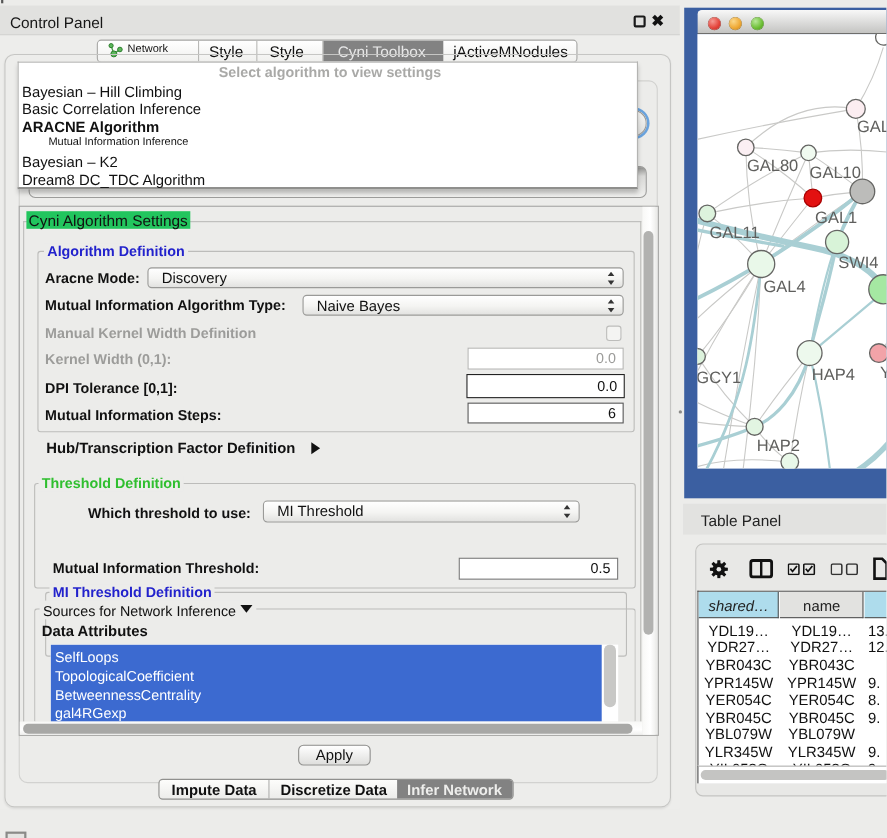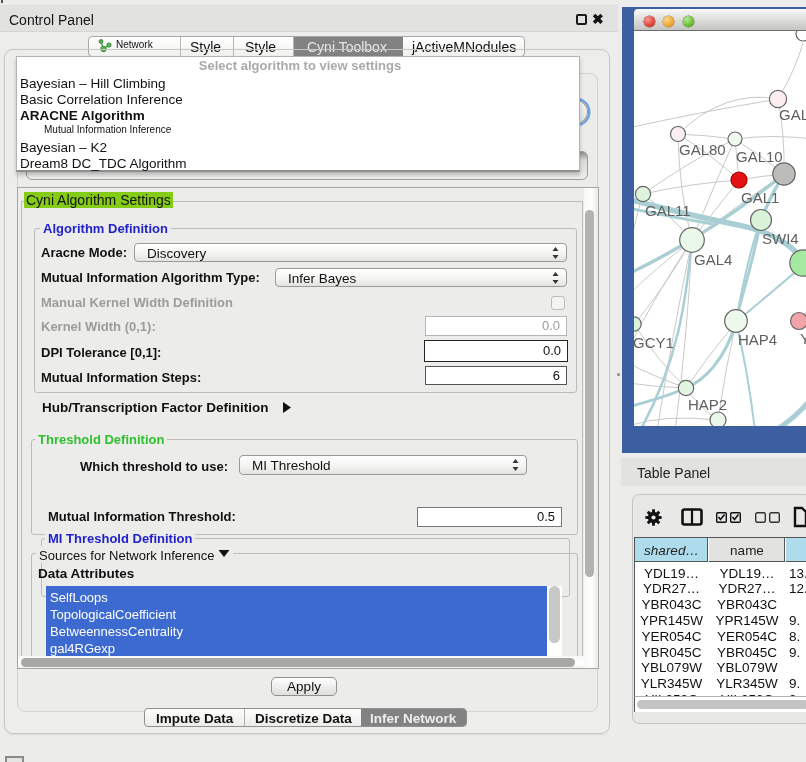--- a/index.html
+++ b/index.html
@@ -50,36 +50,36 @@
 
 <div class="abs" style="left:17px;top:73px;width:581px;height:639px;background:#ececea;border:1px solid #d2d2d0;border-radius:8px;"></div>
 
 <div class="abs" style="left:24px;top:100px;width:564px;height:24px;border-radius:12px;background:linear-gradient(#f6f6f4,#dededc);box-shadow:0 0 0 2.5px #6aa3dd, 0 0 0 1px #9a9a98 inset;"></div>
 
 <div class="abs" style="left:26px;top:151px;width:562px;height:29px;border-radius:6px;border:1px solid #9d9d9b;background:linear-gradient(#8f8f8d,#d8d8d6 30%,#f0f0ee);"></div>
 
 <div class="abs" style="left:17px;top:187px;width:582px;height:482px;border:1px solid #a6a6a4;background:#ececea;"></div>
 
 <div class="abs" style="left:21px;top:201px;width:562px;height:455px;border-left:1px solid #bcbcba;border-top:1px solid #bcbcba;border-right:1px solid #bcbcba;"></div>
-<div class="abs" style="left:24px;top:192px;font-size:14px;color:#111;background:#84cc16;padding:0 2px;">Cyni Algorithm Settings</div>
+<div class="abs" style="left:24px;top:192px;font-size:14px;color:#111;background:#22c55e;padding:0 2px;">Cyni Algorithm Settings</div>
 
 <div class="abs fieldset" style="left:34px;top:228px;width:543px;height:165px;">
   <span class="legend" style="left:5px;color:#2222cc;">Algorithm Definition</span>
 </div>
 <div class="abs lbl" style="left:41px;top:245px;">Aracne Mode:</div>
 <div class="combo" style="left:134px;top:243px;width:433px;height:19px;">
     <span class="ctext">Discovery</span>
   <svg class="spin" viewBox="0 0 7 12">
       <path d="M3.5 0 L6.5 4 L0.5 4 Z" fill="#333"></path>
       <path d="M3.5 12 L6.5 8 L0.5 8 Z" fill="#333"></path>
     </svg>
 </div>
 <div class="abs lbl" style="left:41px;top:270px;">Mutual Information Algorithm Type:</div>
 <div class="combo" style="left:275px;top:268px;width:292px;height:19px;">
-    <span class="ctext">Infer Bayes</span>
+    <span class="ctext">Naive Bayes</span>
   <svg class="spin" viewBox="0 0 7 12">
       <path d="M3.5 0 L6.5 4 L0.5 4 Z" fill="#333"></path>
       <path d="M3.5 12 L6.5 8 L0.5 8 Z" fill="#333"></path>
     </svg>
 </div>
 <div class="abs lbl dis" style="left:41px;top:295px;">Manual Kernel Width Definition</div>
 <div class="abs" style="left:551px;top:296px;width:14px;height:14px;border:1px solid #bdbdbb;border-radius:3px;background:#f4f4f2;"></div>
 <div class="abs lbl dis" style="left:41px;top:319px;">Kernel Width (0,1):</div>
 <div class="tfield" style="left:425px;top:316px;width:142px;height:20px;border-color:#b5b5b3;color:#9c9c9a;line-height:18px;">0.0</div>
 <div class="abs lbl" style="left:41px;top:345px;">DPI Tolerance [0,1]:</div>

